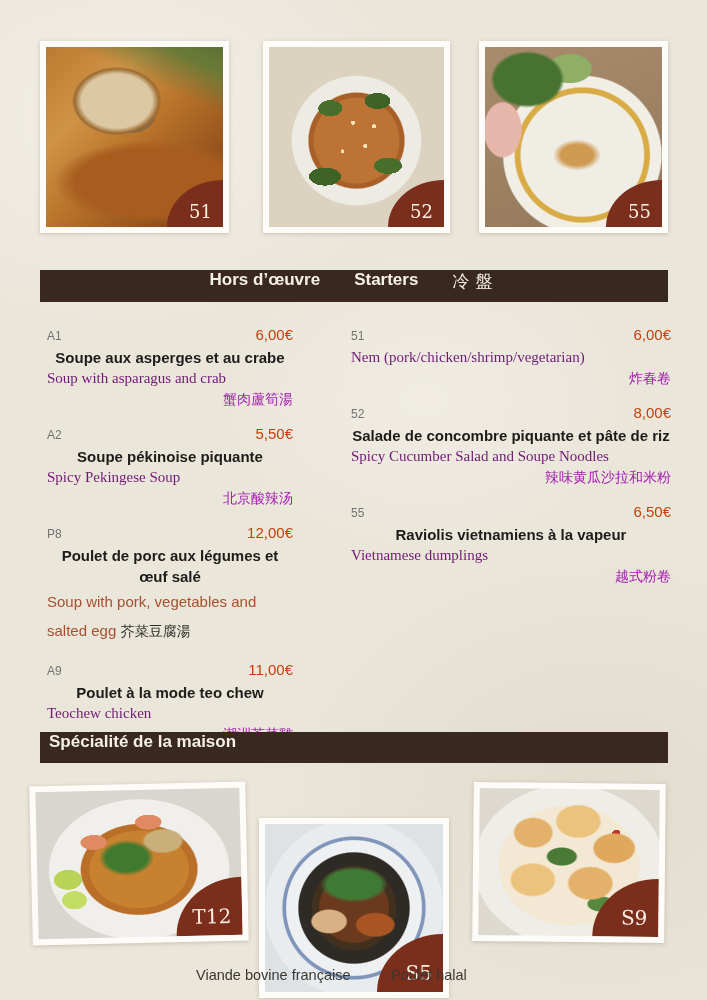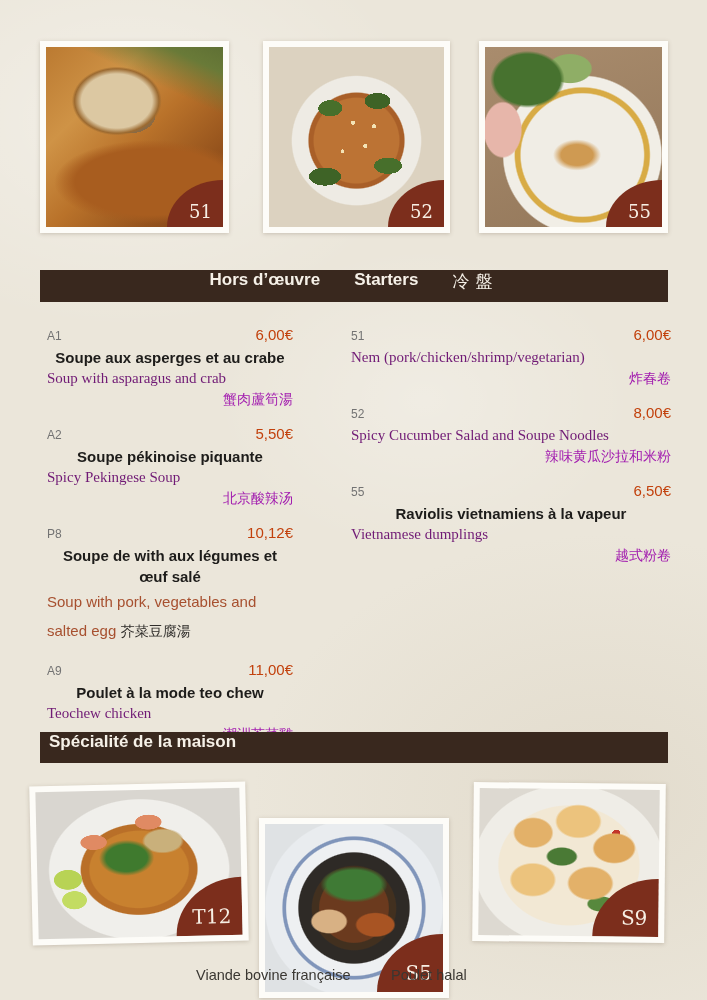--- a/index.html
+++ b/index.html
@@ -171,23 +171,23 @@
       <span class="code">A2</span>
       <span class="price">5,50€</span>
     </div>
     <div class="fr">Soupe pékinoise piquante</div>
     <div class="en">Spicy Pekingese Soup</div>
     <div class="zh">北京酸辣汤</div>
   </div>
   <div class="item">
     <div class="row">
       <span class="code">P8</span>
-      <span class="price">10,12€</span>
-    </div>
-    <div class="fr">Soupe de with aux légumes et œuf salé</div>
+      <span class="price">12,00€</span>
+    </div>
+    <div class="fr">Poulet de porc aux légumes et œuf salé</div>
     <div class="desc">
       <span class="en-inline">Soup with pork, vegetables and salted egg</span>
       <span class="zh-inline">芥菜豆腐湯</span>
     </div>
   </div>
   <div class="item">
     <div class="row">
       <span class="code">A9</span>
       <span class="price">11,00€</span>
     </div>
@@ -204,20 +204,21 @@
       <span class="price">6,00€</span>
     </div>
     <div class="en">Nem (pork/chicken/shrimp/vegetarian)</div>
     <div class="zh">炸春卷</div>
   </div>
   <div class="item">
     <div class="row">
       <span class="code">52</span>
       <span class="price">8,00€</span>
     </div>
+    <div class="fr">Salade de concombre piquante et pâte de riz</div>
     <div class="en">Spicy Cucumber Salad and Soupe Noodles</div>
     <div class="zh">辣味黄瓜沙拉和米粉</div>
   </div>
   <div class="item">
     <div class="row">
       <span class="code">55</span>
       <span class="price">6,50€</span>
     </div>
     <div class="fr">Raviolis vietnamiens à la vapeur</div>
     <div class="en">Vietnamese dumplings</div>

